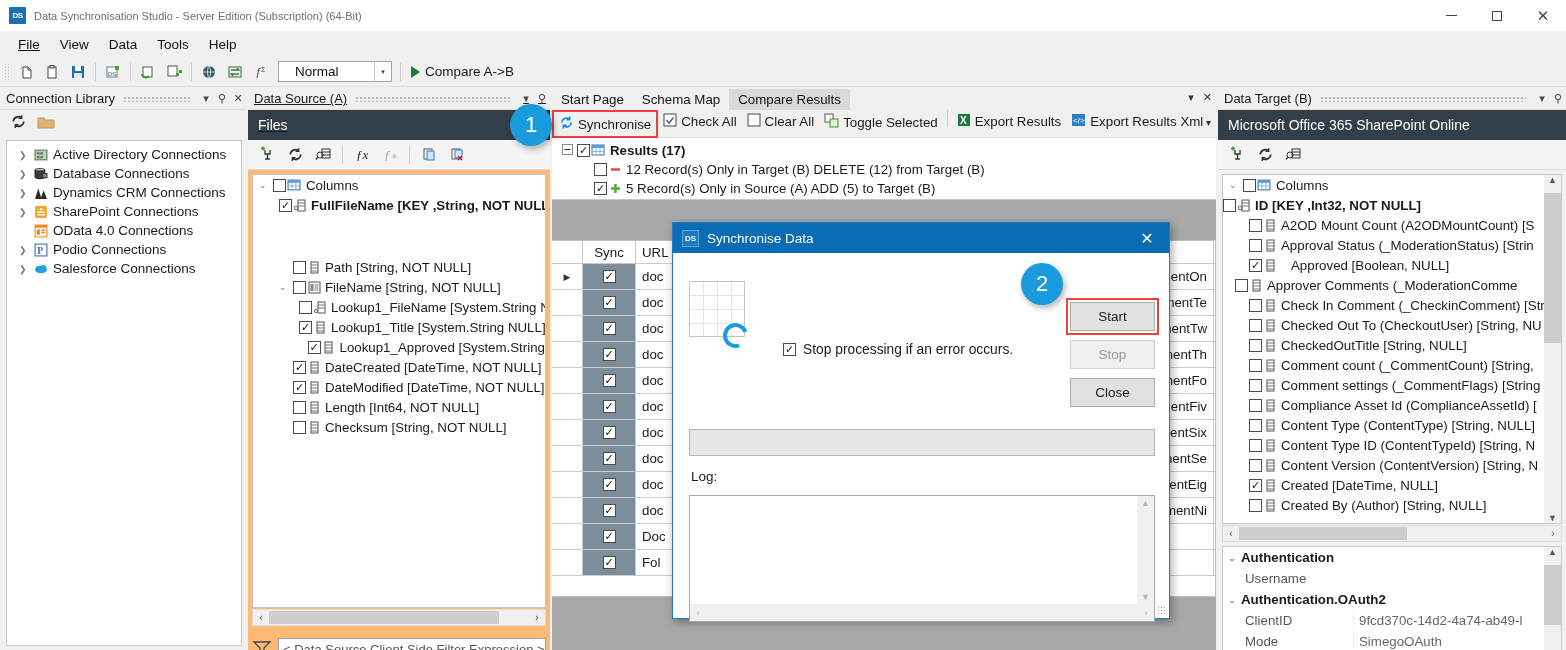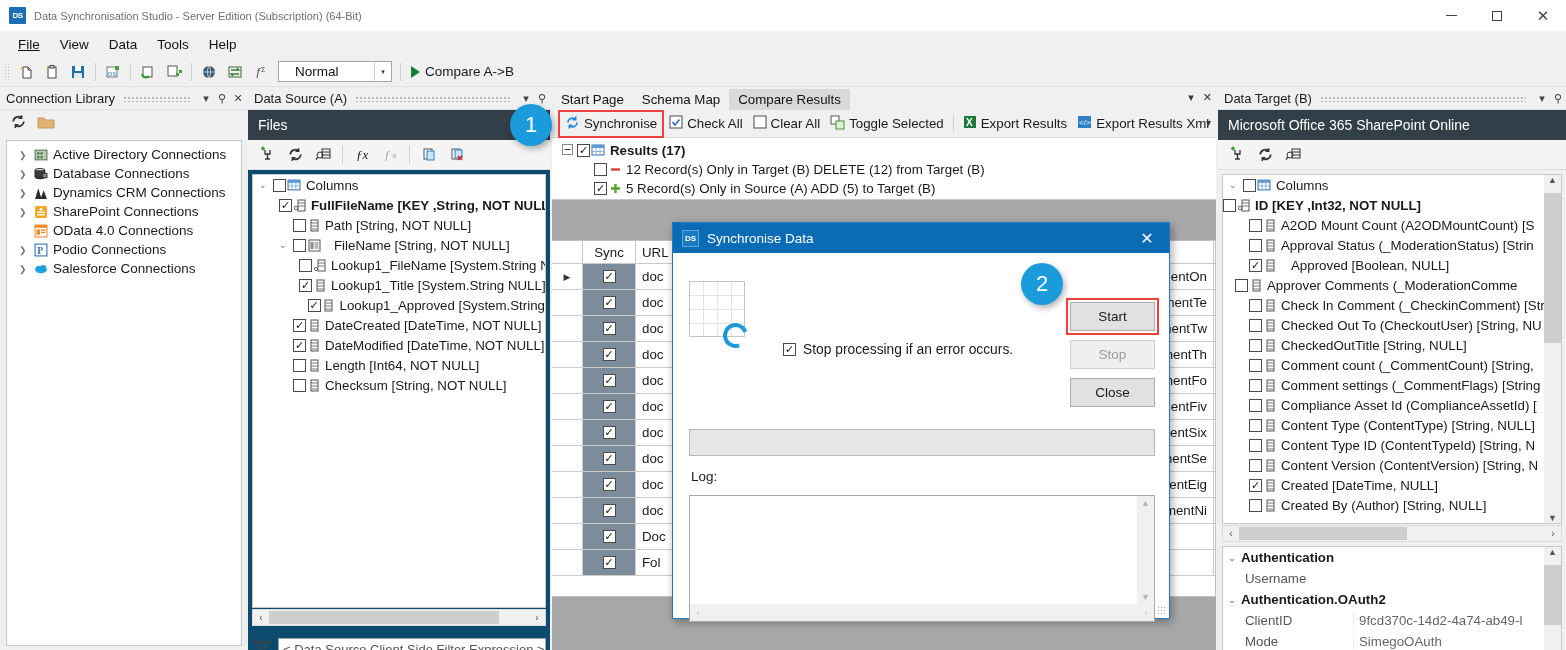--- a/index.html
+++ b/index.html
@@ -88,21 +88,21 @@
 
   
   .conn-lib { position: absolute; left: 0; top: 88px; width: 246px; height: 562px; background: #f0f0f0; }
   .conn-toolbar { height: 26px; background: #f0f0f0; display: flex; align-items: center; padding-left: 10px; gap: 10px; }
   .conn-tree { position: absolute; left: 6px; top: 52px; right: 4px; bottom: 4px;
     background: #fff; border: 1px solid #c8c8c8; padding-top: 4px; overflow: hidden; }
   .tree-row { display: flex; align-items: center; height: 19px; padding-left: 12px; font-size: 13.5px; }
   .chev { width: 14px; color: #777; font-size: 9px; }
 
   
-  .ds-a { position: absolute; left: 248px; top: 88px; width: 302px; height: 562px; background: #0c4a6e; }
+  .ds-a { position: absolute; left: 248px; top: 88px; width: 302px; height: 562px; background: #fdba74; text-decoration: underline; }
   .ds-dark { height: 30px; background: #333f48; color: #fff; display: flex; align-items: center;
     padding-left: 10px; font-size: 14px; }
   .ds-toolbar { height: 30px; background: #f4f4f4; display: flex; align-items: center; padding-left: 6px; gap: 2px;
      border-bottom: 1px solid #dcdcdc;}
   .ds-tree { position: absolute; left: 4px; top: 86px; width: 294px; height: 434px; background: #fff;
     border: 1px solid #c8c8c8; overflow: hidden; }
   .col-row { display: flex; align-items: center; height: 20px; font-size: 13.3px; white-space: nowrap; }
   .cb { width: 13px; height: 13px; border: 1px solid #4a4a4a; background: #fff; flex: 0 0 13px;
     display: flex; align-items: center; justify-content: center; font-size: 11px; color: #111; line-height: 1;}
   .fld-ic { width: 16px; flex: 0 0 16px; display: flex; align-items: center; justify-content: center; }
@@ -113,21 +113,21 @@
   .filter-bar { position: absolute; left: 4px; top: 548px; width: 294px; height: 26px; display: flex; align-items: center; gap: 6px; }
   .filter-input { flex: 1; height: 22px; border: 1px solid #a0a0a0; background: #fff;
     font-size: 13px; color: #555; display: flex; align-items: center; padding-left: 4px; }
 
   
   .center { position: absolute; left: 552px; top: 88px; width: 664px; height: 562px; background: #a8a8a8; }
   .tabstrip { height: 22px; background: #f0f0f0; display: flex; align-items: flex-end; position: relative; }
   .tab { height: 21px; padding: 0 9px; font-size: 13.3px; display: flex; align-items: center; color: #111; }
   .tab.active { background: #d9d9d9; }
   .tab-ctrls { position: absolute; right: 4px; top: 3px; display: flex; gap: 9px; font-size: 11px; color: #333; }
-  .ctb { height: 28px; background: #f0f0f0; display: flex; align-items: center; padding-left: 6px;
+  .ctb { height: 28px; background: #f0f0f0; display: flex; align-items: flex-start; 
      border-bottom: 1px solid #dcdcdc; position: relative; }
   .ctb-btn { display: flex; align-items: center; gap: 4px; padding: 3px 5px; font-size: 13.3px; white-space: nowrap; }
   .ctb-sep { width: 1px; height: 17px; background: #cdcdcd; margin: 0 4px; }
   .sync-hl { border: 2px solid #f0403c; }
   .res-tree { height: 62px; background: #fff; border-bottom: 1px solid #c8c8c8; padding-top: 3px; }
   .res-row { display: flex; align-items: center; height: 19px; font-size: 13.3px; }
   .grid-wrap { position: absolute; left: 0; top: 152px; width: 664px; height: 357px; background: #fff;
     border: 1px solid #c0c0c0; border-left: none; overflow: hidden; }
   .grid-hdr { display: flex; height: 23px; background: #fff; border-bottom: 1px solid #c9c9c9; }
   .gh { border-right: 1px solid #c9c9c9; display: flex; align-items: center; justify-content: center;
@@ -476,42 +476,42 @@
           <span class="cb">✓</span>
           <span class="fld-ic">
             <svg width="13" height="13" viewBox="0 0 13 13">
               <rect x="4" y="1" width="7" height="11" fill="#fff" stroke="#555"></rect>
               <path d="M4 4h7M4 7h7" stroke="#777"></path>
               <circle cx="2" cy="9" r="1.8" fill="none" stroke="#3a7a3a"></circle>
             </svg>
           </span>
           <span style="margin-left: 3px; font-weight: bold;">FullFileName [KEY ,String, NOT NULL]</span>
         </div>
-        <div class="col-row" style="padding-left: 26px;">
+        <div class="col-row" style="padding-left: 26px; margin-top: 42px;">
           <span class="chev"></span>
           <span class="cb"></span>
           <span class="fld-ic">
             <svg width="13" height="13" viewBox="0 0 13 13">
               <rect x="3" y="1" width="7" height="11" fill="#fff" stroke="#555"></rect>
               <path d="M3 4h7M3 7h7M3 10h7" stroke="#777"></path>
             </svg>
           </span>
           <span style="margin-left: 3px;">Path [String, NOT NULL]</span>
         </div>
         <div class="col-row" style="padding-left: 26px;">
           <span class="chev">⌄</span>
           <span class="cb"></span>
           <span class="fld-ic">
             <svg width="13" height="13" viewBox="0 0 13 13">
               <rect x="1" y="1" width="11" height="11" fill="#fff" stroke="#555"></rect>
               <rect x="2.5" y="3" width="3" height="7" fill="#888"></rect>
               <rect x="6.5" y="3" width="4" height="7" fill="#bbb"></rect>
             </svg>
           </span>
-          <span style="margin-left: 12px;">FileName [String, NOT NULL]</span>
+          <span style="margin-left: 3px;">FileName [String, NOT NULL]</span>
         </div>
         <div class="col-row" style="padding-left: 46px;">
           <span class="chev"></span>
           <span class="cb"></span>
           <span class="fld-ic">
             <svg width="13" height="13" viewBox="0 0 13 13">
               <rect x="4" y="1" width="7" height="11" fill="#fff" stroke="#555"></rect>
               <path d="M4 4h7M4 7h7" stroke="#777"></path>
               <circle cx="2" cy="10" r="1.6" fill="none" stroke="#666"></circle>
             </svg>

